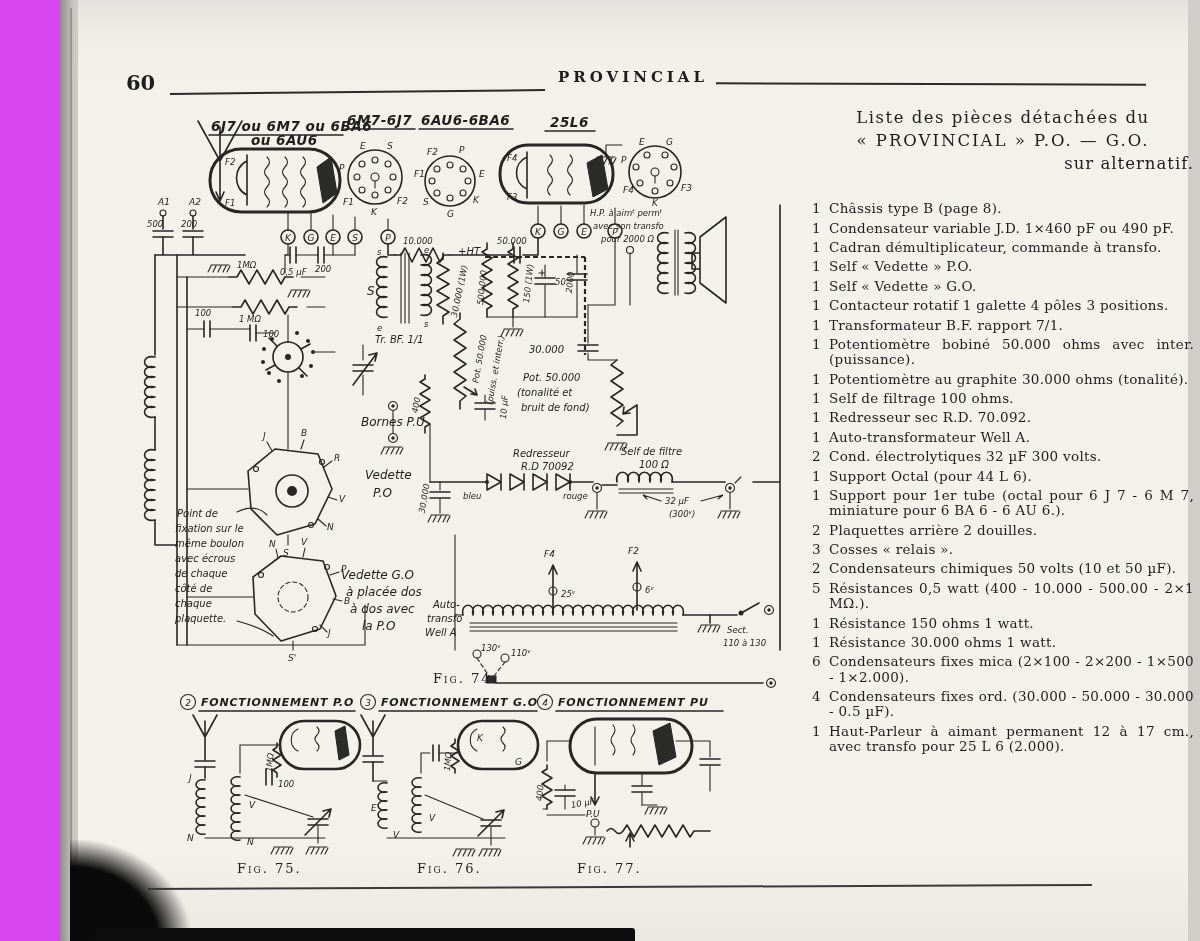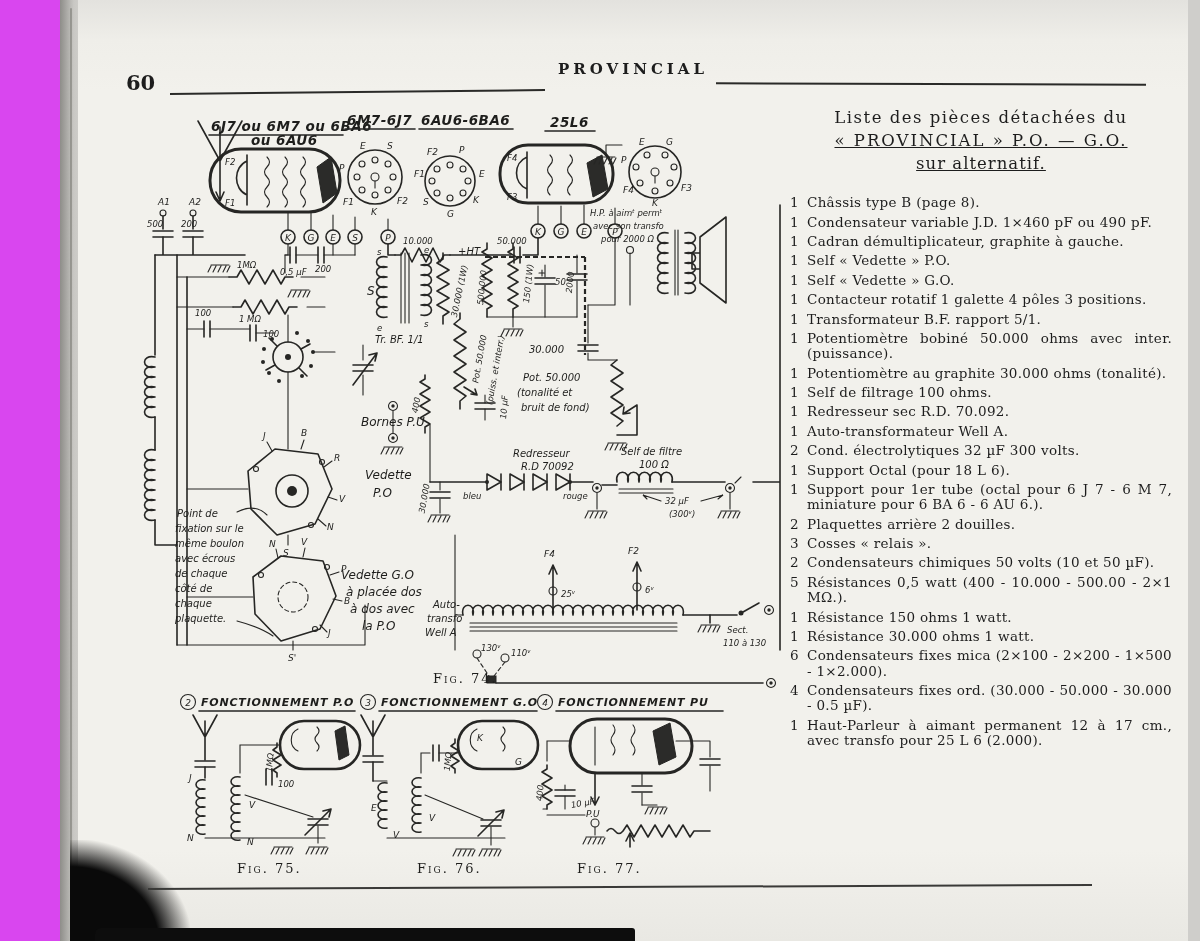--- a/index.html
+++ b/index.html
@@ -11,27 +11,27 @@
          background:linear-gradient(90deg,#8e8d89 0,#c9c8c4 30%,#e6e5e1 100%);}
   .spine .pg{position:absolute;top:8px;bottom:8px;width:2px;background:#77766f;opacity:.55;border-radius:2px;}
   .corner-blob{position:absolute;left:70px;top:840px;width:120px;height:101px;
          background:radial-gradient(ellipse at 0% 100%, #0a0a0a 0%, #0a0a0a 52%, rgba(10,10,10,0) 72%);}
   .bottom-strip{position:absolute;left:95px;top:928px;width:540px;height:13px;background:#0d0d0d;border-radius:6px 3px 0 0;}
   .right-edge{position:absolute;right:0;top:0;width:12px;height:941px;background:#cfcecb;}
 
   
   .pagenum{position:absolute;left:126px;top:70px;font:bold 21px "DejaVu Serif",serif;}
   .hline{position:absolute;height:2px;background:#2a2a28;}
-  .htitle{position:absolute;left:558px;top:60px;font:bold 15px "DejaVu Serif",serif;letter-spacing:4px;}
+  .htitle{position:absolute;left:558px;top:68px;font:bold 15px "DejaVu Serif",serif;letter-spacing:4px;}
 
   
-  .plist{position:absolute;left:790px;top:106px;width:382px;}
+  .plist{position:absolute;left:812px;top:106px;width:382px;}
   .plist .t1{font:16.5px "DejaVu Serif",serif;text-align:center;letter-spacing:1.5px;line-height:1.4;}
-  .plist .t2{font:16.5px "DejaVu Serif",serif;text-align:center;letter-spacing:2px;line-height:1.4;text-decoration:underline;}
-  .plist .t3{font:16.5px "DejaVu Serif",serif;text-align:center;letter-spacing:1px;line-height:1.4;margin-bottom:20px;text-decoration:underline;}
+  .plist .t2{font:16.5px "DejaVu Serif",serif;text-align:center;letter-spacing:2px;line-height:1.4;}
+  .plist .t3{font:16.5px "DejaVu Serif",serif;text-align:right;letter-spacing:1px;line-height:1.4;margin-bottom:26px;}
   .item{display:flex;margin-bottom:4px;font:13.5px "DejaVu Serif",serif;line-height:1.14;}
   .item .qty{width:17px;flex:none;text-align:left;}
   .item .txt{flex:1;text-align:justify;letter-spacing:.3px;}
   .bottom-rule{position:absolute;left:148px;top:886px;width:944px;height:2px;background:#3a3a38;transform:rotate(-.25deg);}
 
   
   .scheme{position:absolute;left:125px;top:105px;width:660px;height:785px;}
   svg .w{stroke:#262624;stroke-width:1.6;fill:none;stroke-linecap:round;stroke-linejoin:round;}
   svg .wt{stroke:#262624;stroke-width:1.1;fill:none;stroke-linecap:round;}
   svg .wd{stroke:#262624;stroke-width:2.2;fill:none;stroke-dasharray:5 3;}
@@ -73,37 +73,37 @@
     <div class="item">
         <span class="qty">1</span>
         <span class="txt">Châssis type B (page 8).</span>
       </div>
     <div class="item">
         <span class="qty">1</span>
         <span class="txt">Condensateur variable J.D. 1×460 pF ou 490 pF.</span>
       </div>
     <div class="item">
         <span class="qty">1</span>
-        <span class="txt">Cadran démultiplicateur, graphite à gauche.</span>
+        <span class="txt">Cadran démultiplicateur, commande à transfo.</span>
       </div>
     <div class="item">
         <span class="qty">1</span>
         <span class="txt">Self « Vedette » P.O.</span>
       </div>
     <div class="item">
         <span class="qty">1</span>
         <span class="txt">Self « Vedette » G.O.</span>
       </div>
     <div class="item">
         <span class="qty">1</span>
         <span class="txt">Contacteur rotatif 1 galette 4 pôles 3 positions.</span>
       </div>
     <div class="item">
         <span class="qty">1</span>
-        <span class="txt">Transformateur B.F. rapport 5/1.</span>
+        <span class="txt">Transformateur B.F. rapport 7/1.</span>
       </div>
     <div class="item">
         <span class="qty">1</span>
         <span class="txt">Potentiomètre bobiné 50.000 ohms avec inter. (puissance).</span>
       </div>
     <div class="item">
         <span class="qty">1</span>
         <span class="txt">Potentiomètre au graphite 30.000 ohms (tonalité).</span>
       </div>
     <div class="item">
@@ -117,21 +117,21 @@
     <div class="item">
         <span class="qty">1</span>
         <span class="txt">Auto-transformateur Well A.</span>
       </div>
     <div class="item">
         <span class="qty">2</span>
         <span class="txt">Cond. électrolytiques 32 µF 300 volts.</span>
       </div>
     <div class="item">
         <span class="qty">1</span>
-        <span class="txt">Support Octal (pour 18 L 6).</span>
+        <span class="txt">Support Octal (pour 44 L 6).</span>
       </div>
     <div class="item">
         <span class="qty">1</span>
         <span class="txt">Support pour 1er tube (octal pour 6 J 7 - 6 M 7, miniature pour 6 BA 6 - 6 AU 6.).</span>
       </div>
     <div class="item">
         <span class="qty">2</span>
         <span class="txt">Plaquettes arrière 2 douilles.</span>
       </div>
     <div class="item">

